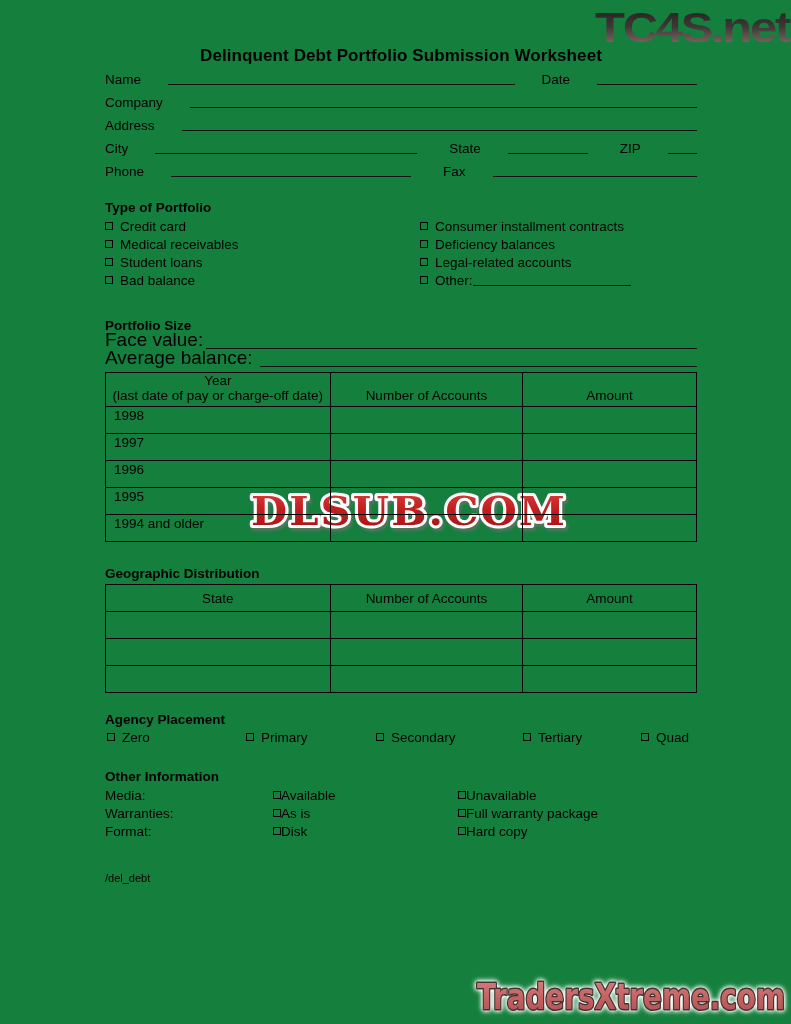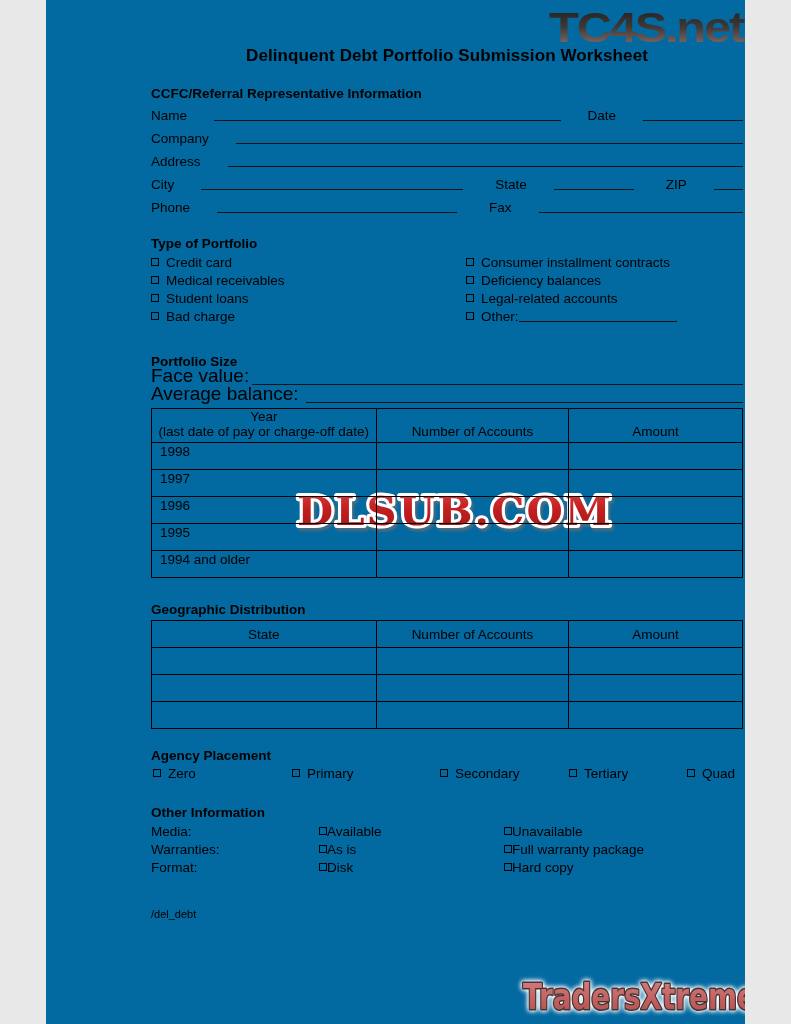--- a/index.html
+++ b/index.html
@@ -1,22 +1,22 @@
 <!DOCTYPE html>
 <html><head>
 <meta charset="utf-8">
 <style>
   * { box-sizing: border-box; margin: 0; padding: 0; }
   html, body { background: #e8e8e8; }
   body { font-family: "Liberation Sans", sans-serif; color: #000; }
   .page {
     position: relative;
-    width: 699px; height: 1024px;
+    width: 791px; height: 1024px;
     margin: 0 auto;
-    background: #0369a1;
+    background: #15803d;
     overflow: hidden;
   }
   .content {
     position: absolute;
     left: 105px; top: 0;
     width: 592px;
   }
   .title {
     margin-top: 46px;
     text-align: center;
@@ -147,21 +147,20 @@
         </linearGradient>
       </defs>
       <text x="161" y="40" text-anchor="middle" font-family="DejaVu Sans, sans-serif" font-weight="bold" font-size="36" fill="url(#tradg)" stroke="#443434" stroke-width="3" stroke-linejoin="round" paint-order="stroke" textLength="308" lengthAdjust="spacingAndGlyphs">TradersXtreme.com</text>
     </svg>
   </div>
 
   <div class="content">
 
     <div class="title">Delinquent Debt Portfolio Submission Worksheet</div>
 
-    <div class="sec-heading h-ccfc">CCFC/Referral Representative Information</div>
 
     <div class="frow">
       <span class="lbl">Name</span>
       <span class="fline grow"></span>
       <span class="lbl" style="margin-left:6px;">Date</span>
       <span class="fline" style="width:100px;"></span>
     </div>
     <div class="frow">
       <span class="lbl">Company</span>
       <span class="fline grow"></span>
@@ -195,21 +194,21 @@
         <div class="cbitem">
           <span class="cb"></span>
           <span>Medical receivables</span>
         </div>
         <div class="cbitem">
           <span class="cb"></span>
           <span>Student loans</span>
         </div>
         <div class="cbitem">
           <span class="cb"></span>
-          <span>Bad charge</span>
+          <span>Bad balance</span>
         </div>
       </div>
       <div class="col-right">
         <div class="cbitem">
           <span class="cb"></span>
           <span>Consumer installment contracts</span>
         </div>
         <div class="cbitem">
           <span class="cb"></span>
           <span>Deficiency balances</span>
@@ -307,21 +306,21 @@
     <div class="sec-heading h-agency">Agency Placement</div>
     <div class="agency-row">
       <div class="cbitem" style="left:2px;">
         <span class="cb"></span>
         <span>Zero</span>
       </div>
       <div class="cbitem" style="left:141px;">
         <span class="cb"></span>
         <span>Primary</span>
       </div>
-      <div class="cbitem" style="left:289px;">
+      <div class="cbitem" style="left:271px;">
         <span class="cb"></span>
         <span>Secondary</span>
       </div>
       <div class="cbitem" style="left:418px;">
         <span class="cb"></span>
         <span>Tertiary</span>
       </div>
       <div class="cbitem" style="left:536px;">
         <span class="cb"></span>
         <span>Quad</span>

